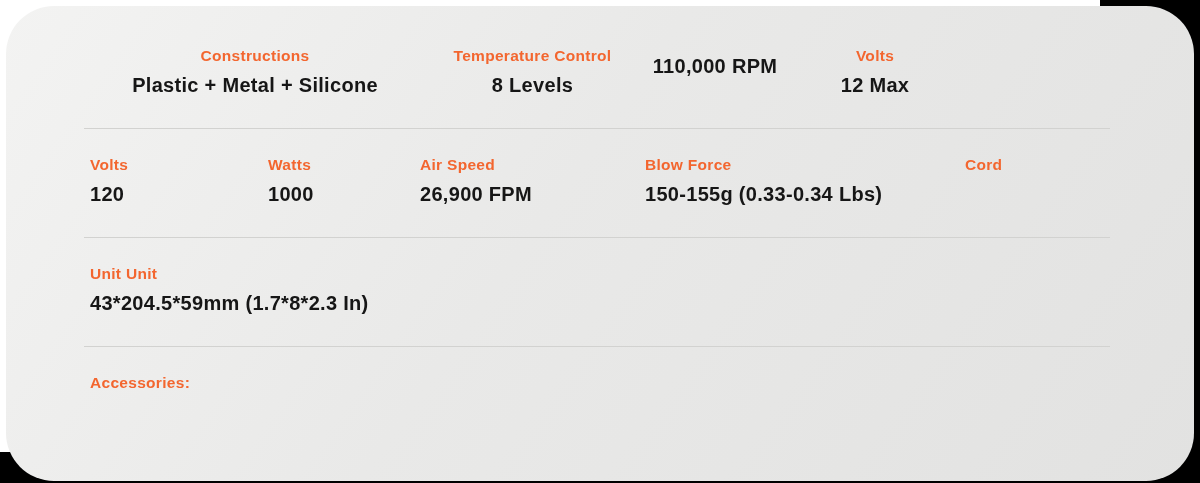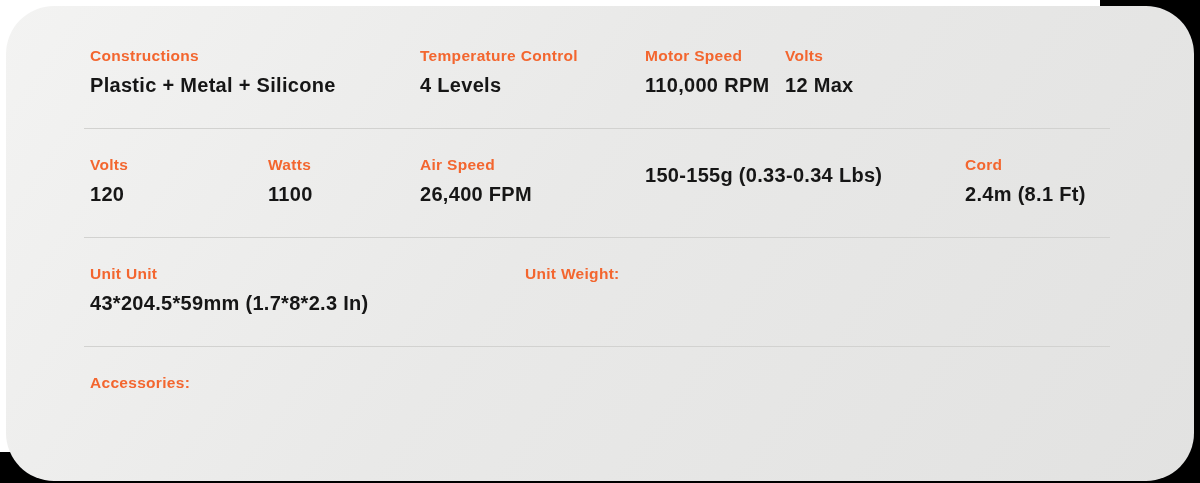--- a/index.html
+++ b/index.html
@@ -22,21 +22,21 @@
     position:absolute;left:6px;right:6px;top:6px;bottom:2px;
     border-radius:48px;
     background:linear-gradient(125deg,#f3f3f2 0%,#e9e9e8 45%,#e2e2e1 100%);
     overflow:hidden;
   }
   .spec-row{
     display:grid;
     padding:26px 84px 30px 84px;
   }
   .spec-row.first{padding-top:40px;}
-  .row-1{grid-template-columns:330px 225px 140px 180px 1fr;}
+  .row-1{grid-template-columns:330px 225px 140px 180px 1fr;text-align:center;}
   .row-2{grid-template-columns:178px 152px 225px 320px 1fr;}
   .row-3,.row-4{grid-template-columns:435px 1fr;}
   .divider{
     height:1px;
     background:var(--divider);
     margin:0 84px 0 78px;
   }
   .cell{min-width:0;}
   .label{
     color:var(--accent);
@@ -62,65 +62,63 @@
 
 <div class="spec-card">
 
   <div class="spec-row row-1 first">
     <div class="cell">
       <div class="label">Constructions</div>
       <div class="value">Plastic + Metal + Silicone</div>
     </div>
     <div class="cell">
       <div class="label">Temperature Control</div>
-      <div class="value">4 Levels</div>
+      <div class="value">8 Levels</div>
     </div>
     <div class="cell">
-      <div class="label">Motor Speed</div>
       <div class="value">110,000 RPM</div>
     </div>
     <div class="cell">
       <div class="label">Volts</div>
       <div class="value">12 Max</div>
     </div>
   </div>
 
   <div class="divider"></div>
 
   <div class="spec-row row-2">
     <div class="cell">
       <div class="label">Volts</div>
       <div class="value">120</div>
     </div>
     <div class="cell">
       <div class="label">Watts</div>
-      <div class="value">1100</div>
+      <div class="value">1000</div>
     </div>
     <div class="cell">
       <div class="label">Air Speed</div>
-      <div class="value">26,400 FPM</div>
+      <div class="value">26,900 FPM</div>
     </div>
     <div class="cell">
+      <div class="label">Blow Force</div>
       <div class="value">150-155g (0.33-0.34 Lbs)</div>
     </div>
     <div class="cell">
       <div class="label">Cord</div>
-      <div class="value">2.4m (8.1 Ft)</div>
     </div>
   </div>
 
   <div class="divider"></div>
 
   <div class="spec-row row-3">
     <div class="cell">
       <div class="label">Unit Unit</div>
       <div class="value">43*204.5*59mm (1.7*8*2.3 In)</div>
     </div>
     <div class="cell">
-      <div class="label">Unit Weight:</div>
     </div>
   </div>
 
   <div class="divider"></div>
 
   <div class="spec-row row-4">
     <div class="cell">
       <div class="label">Accessories:</div>
     </div>
   </div>

